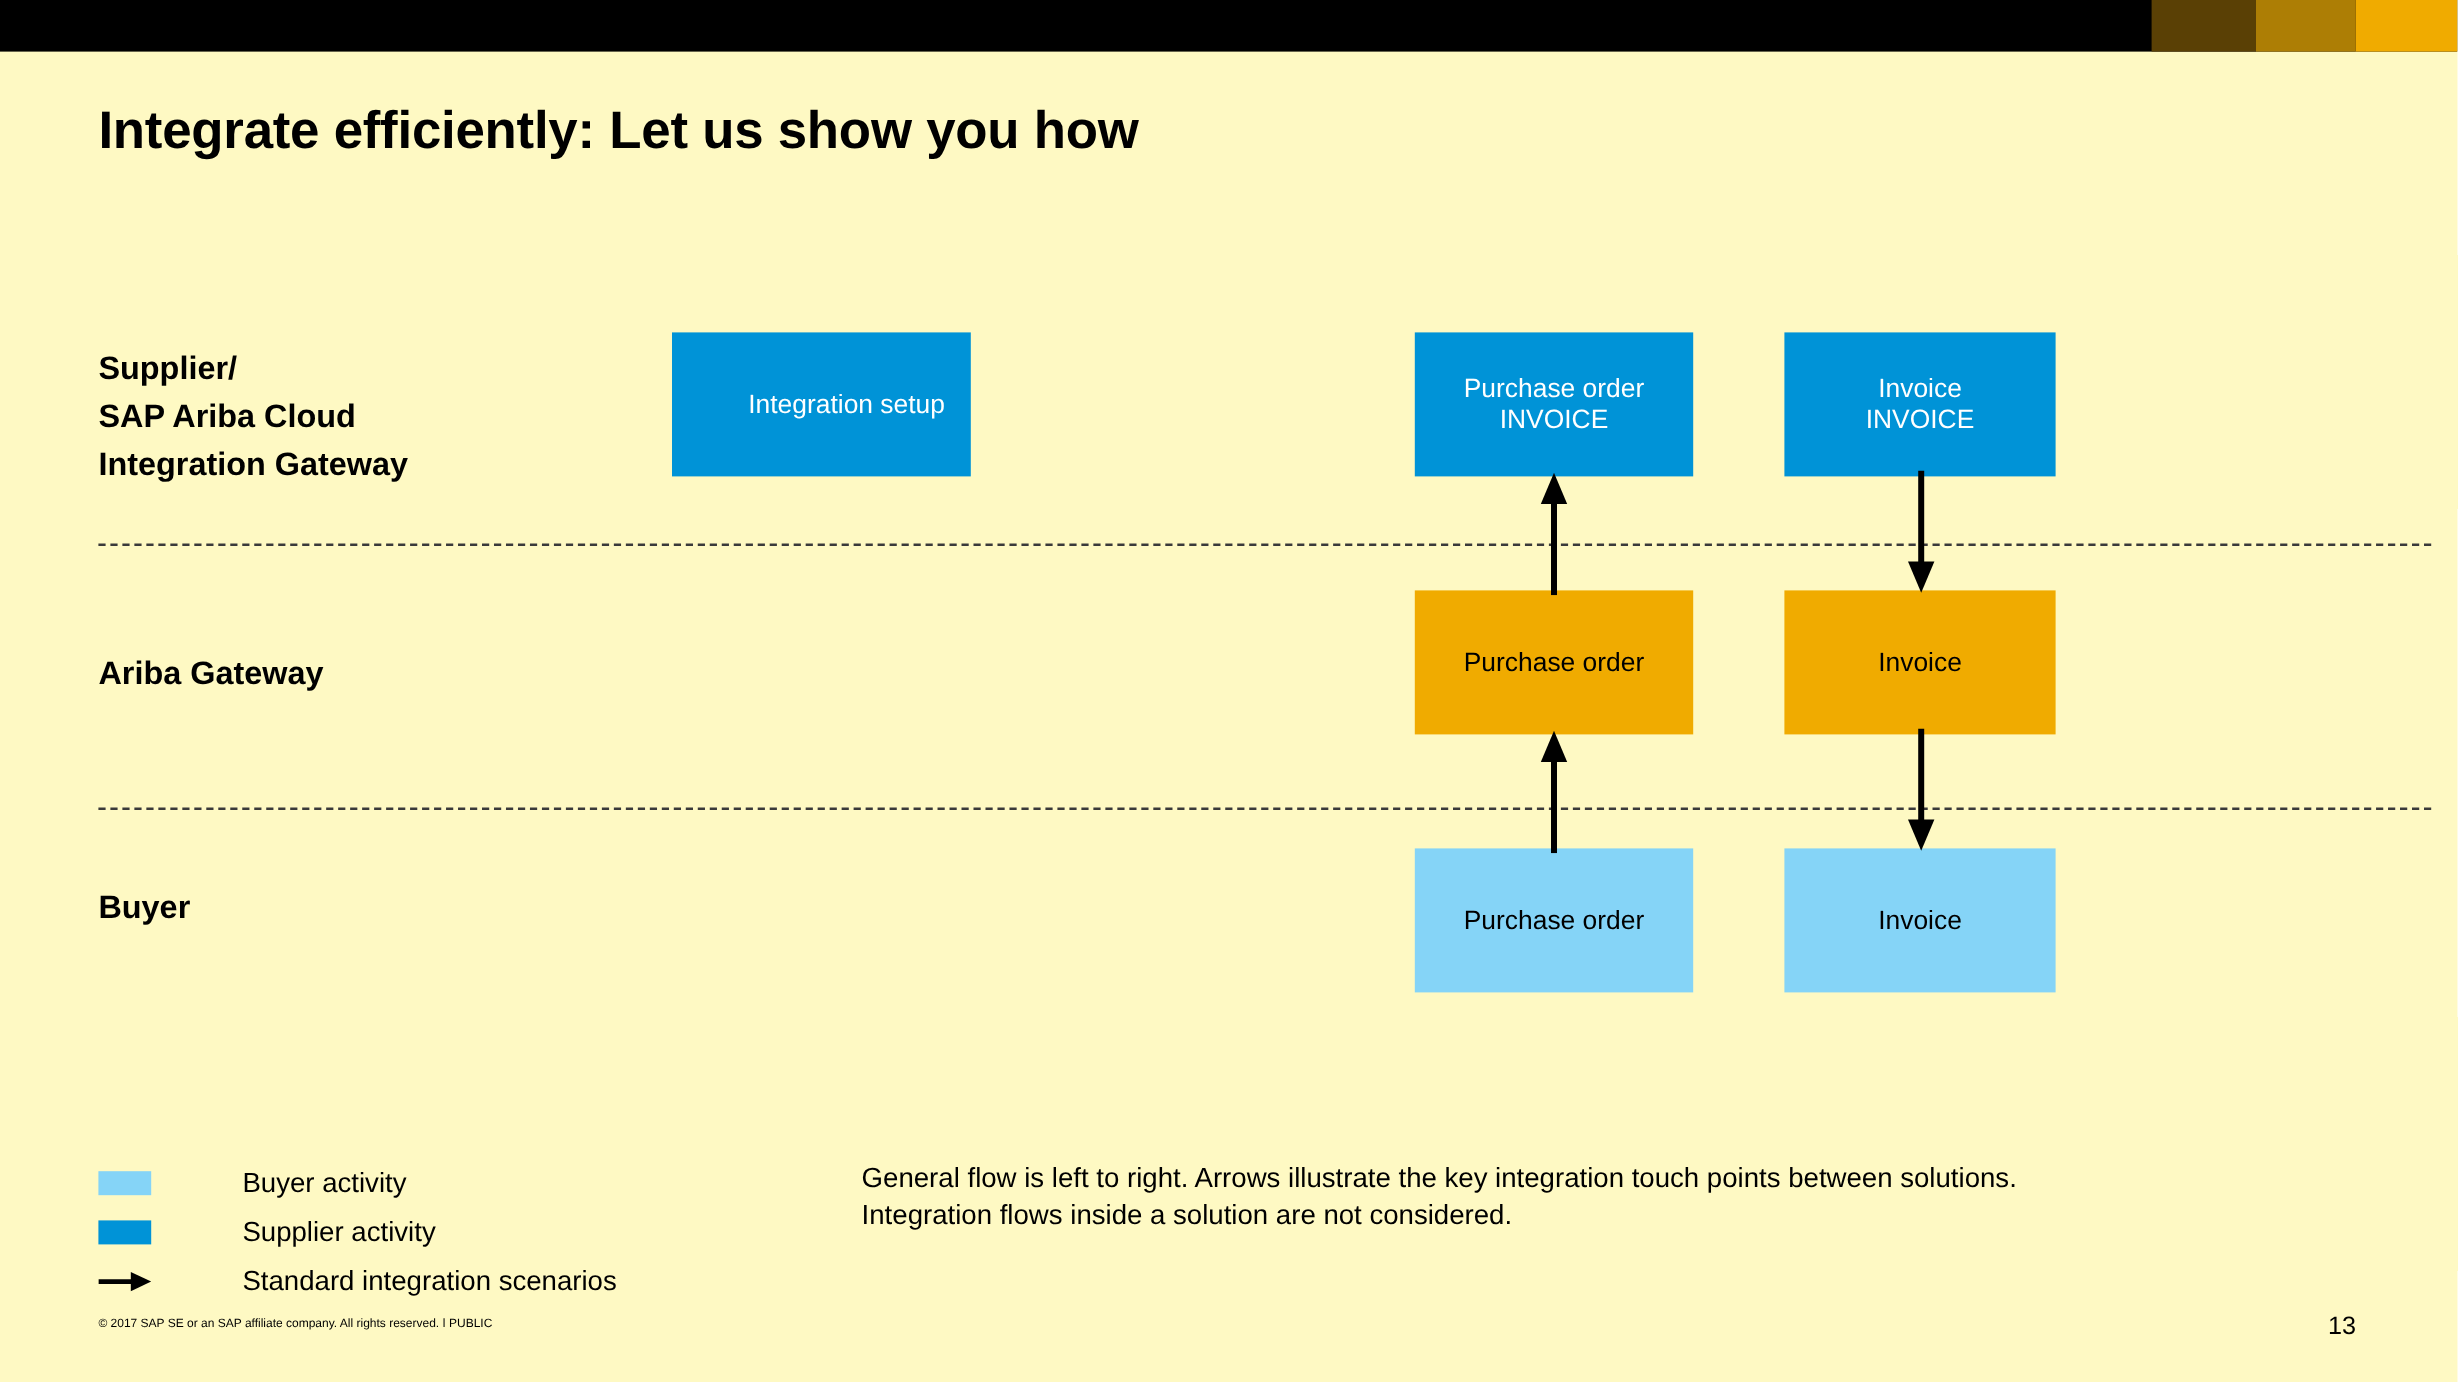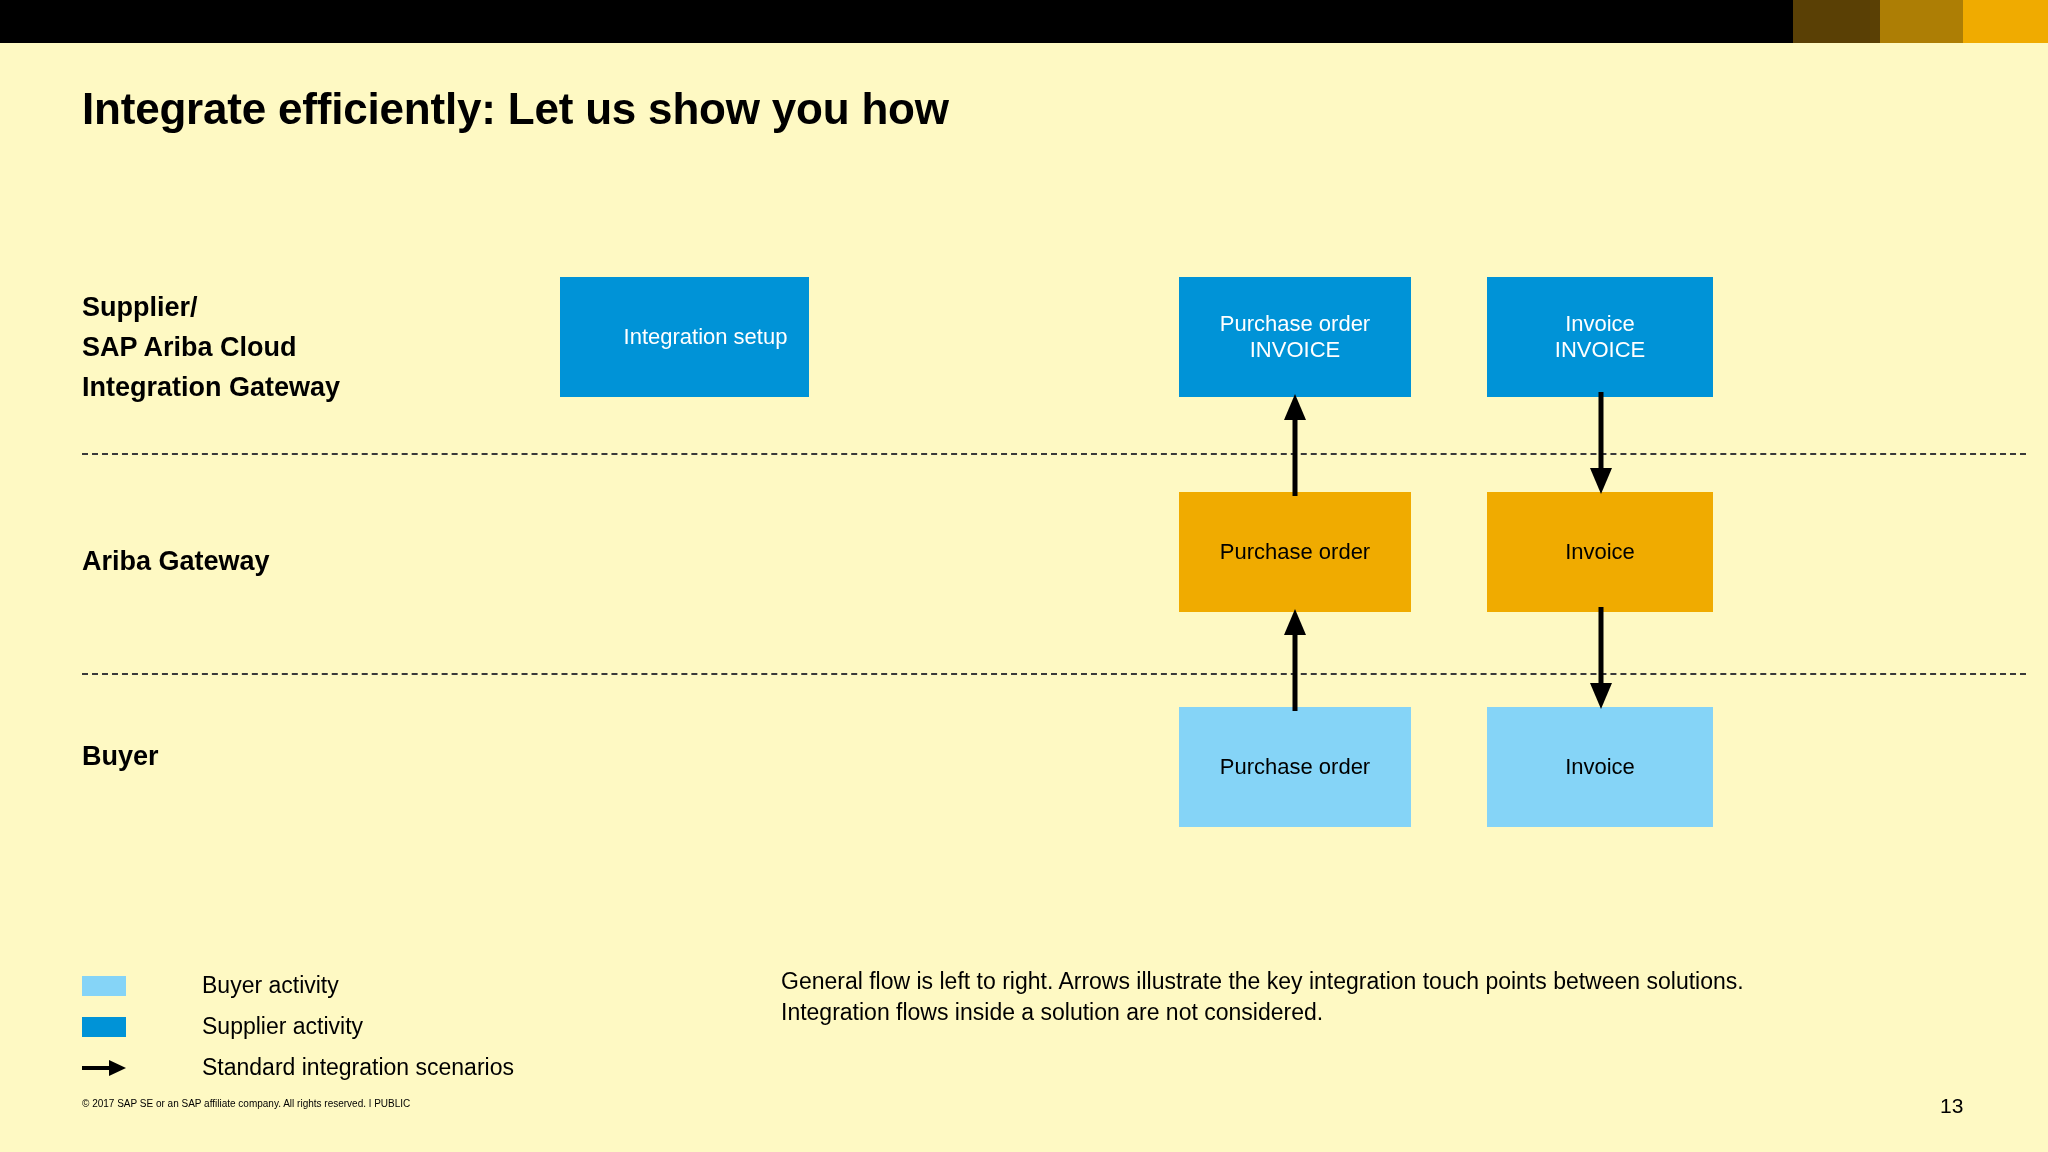--- a/index.html
+++ b/index.html
@@ -127,21 +127,21 @@
   .legend-text {
     margin-left: 76px;
     font-size: 23px;
     color: #000000;
     white-space: nowrap;
   }
 
   
   .note {
     position: absolute;
-    left: 781px;
+    left: 718px;
     top: 966px;
     font-size: 23px;
     line-height: 31px;
     color: #000000;
     width: 1120px;
   }
   .note div { white-space: nowrap; }
 
   
   .footer-copy {

